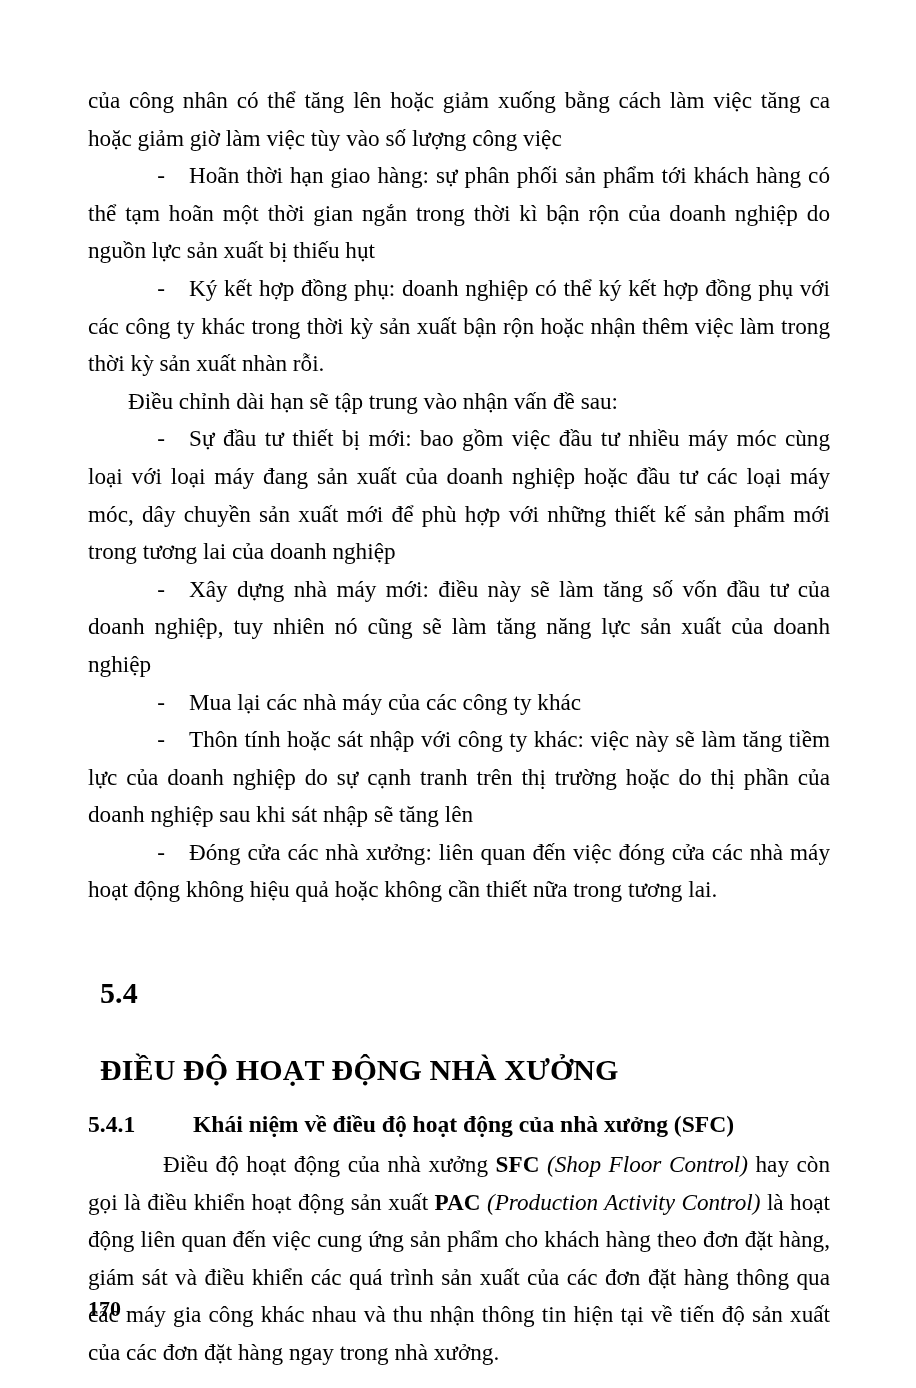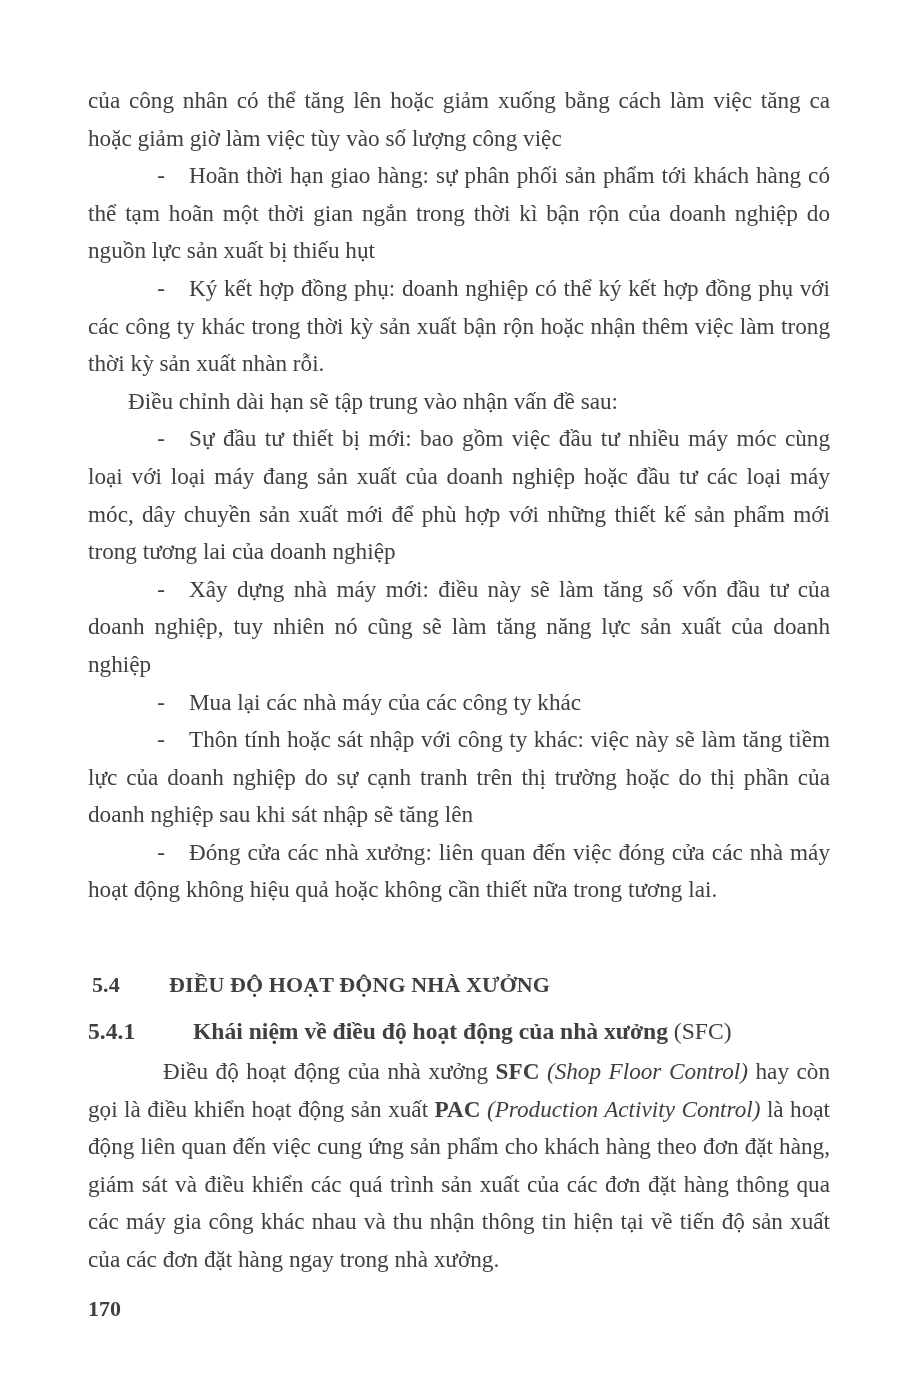--- a/index.html
+++ b/index.html
@@ -8,21 +8,21 @@
     background: #ffffff;
   }
   .page {
     position: relative;
     width: 916px;
     height: 1388px;
     background: #ffffff;
     box-sizing: border-box;
     overflow: hidden;
     font-family: "Liberation Serif", "DejaVu Serif", serif;
-    color: #404040;
+    color: #000000;
   }
   .content {
     position: absolute;
     left: 88px;
     top: 82px;
     width: 742px;
   }
   p {
     margin: 0;
     font-size: 23.2px;
@@ -51,47 +51,48 @@
     width: 77px;
     text-align: right;
     padding-right: 24px;
     box-sizing: content-box;
   }
   .gap-sm { height: 2px; }
   .gap-blank { height: 38px; }
   .gap-blank2 { height: 52px; }
 
   h2.sec {
-    margin: 4px;
-    font-size: 22px;
+    margin: 12px;
+    font-size: 30px;
     line-height: 40px;
     font-weight: bold;
     letter-spacing: 0.1px;
     display: flex;
+    flex-direction: column;
   }
   h2.sec .num {
     display: inline-block;
     width: 77px;
     flex: 0 0 77px;
   }
   h3.subsec {
     margin: 0;
     font-size: 23.6px;
     line-height: 40px;
     font-weight: bold;
     display: flex;
     gap: 28px;
   }
   h3.subsec .num {
     display: inline-block;
     width: 77px;
     flex: 0 0 77px;
   }
   h3.subsec .tail {
-    font-weight: normal;
+    font-weight: bold;
   }
   b.bd { font-weight: bold; }
   i.it { font-style: italic; }
 
   .folio {
     position: absolute;
     left: 88px;
     top: 1296px;
     font-size: 22px;
     font-weight: bold;

